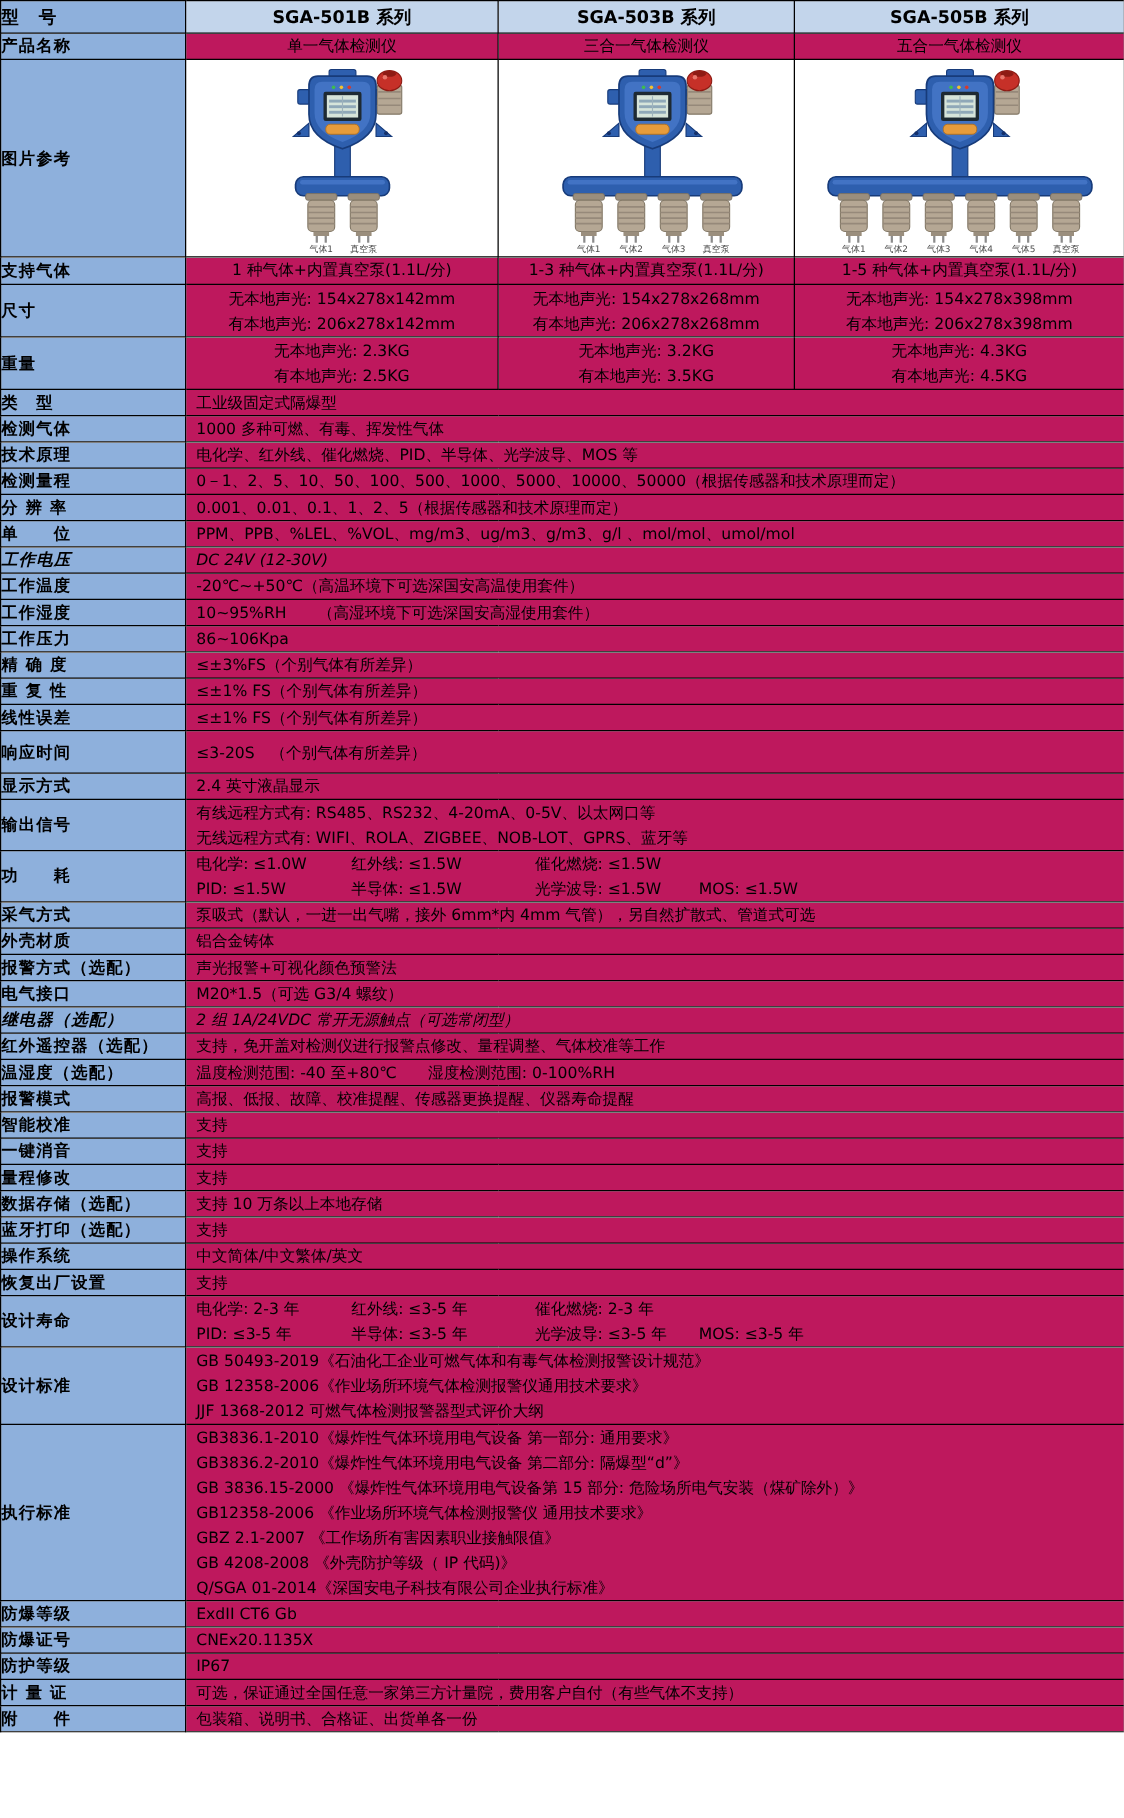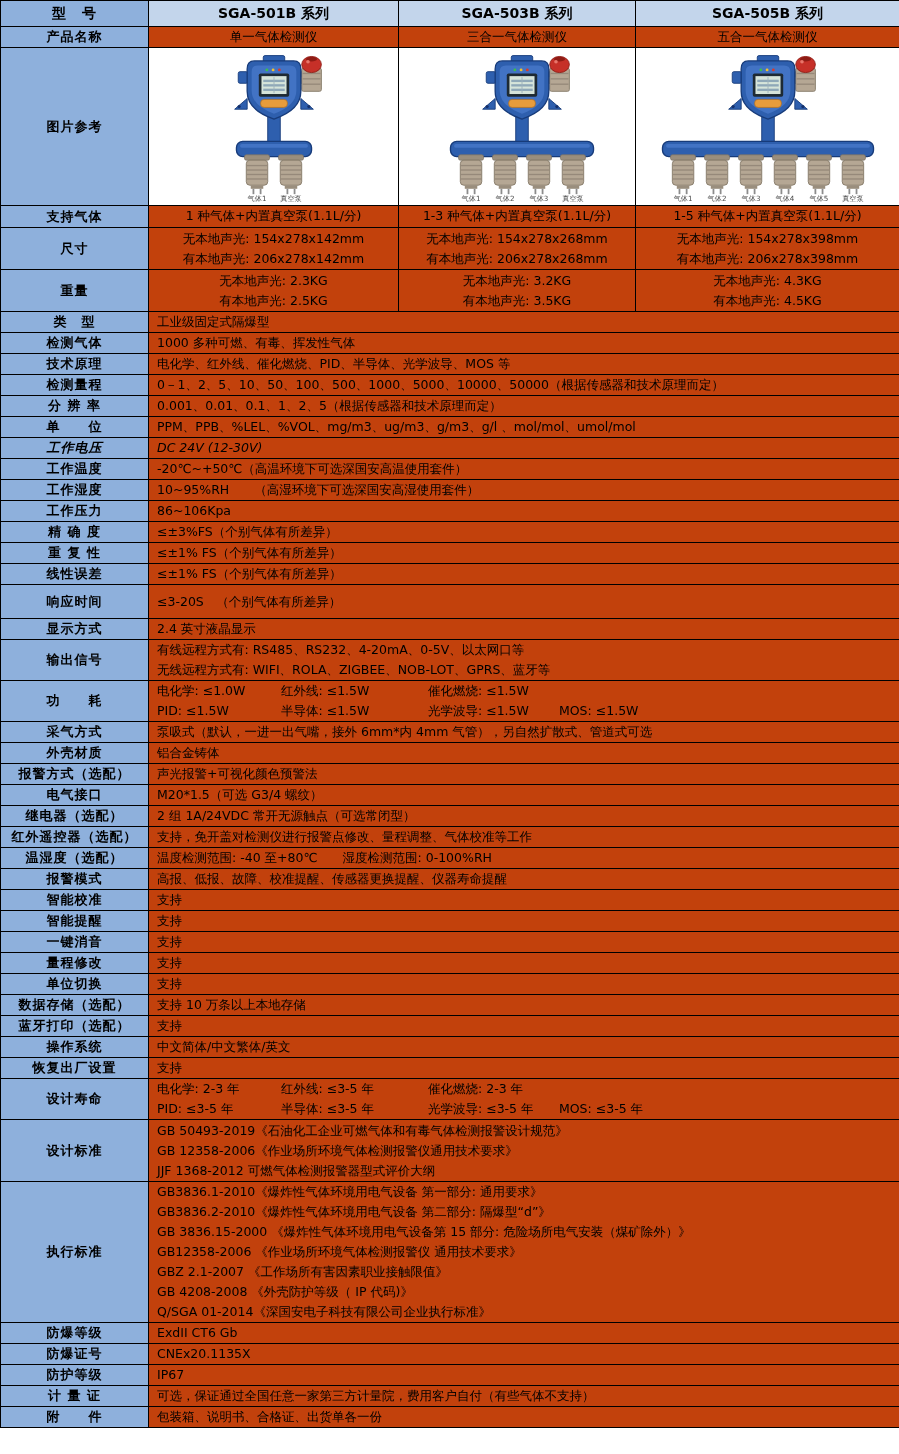--- a/index.html
+++ b/index.html
@@ -1,20 +1,20 @@
 <!DOCTYPE html>
 <html><head>
 <meta charset="utf-8">
 <style>
   html,body{margin:0;padding:0;background:#ffffff;}
   .sheet{width:899px;font-family:"DejaVu Sans","Liberation Sans",sans-serif;color:#000;}
   table{border-collapse:collapse;table-layout:fixed;width:899px;}
   td{border:1px solid #000;overflow:hidden;vertical-align:middle;padding:0;}
-  .lbl{background:#8EB0DC;text-align:center;font-weight:bold;font-size:13px;letter-spacing:1px;}
-  .val{background:#c2410c;font-size:12.5px;padding:0 8px;text-align:left;}
+  .lbl{background:#8EB0DC;font-weight:bold;font-size:13px;letter-spacing:1px;}
+  .val{background:#be185d;font-size:12.5px;padding:0 8px;text-align:left;}
   .cmp{text-align:center;}
   .hdr{font-size:14px;font-weight:bold;text-align:center;background:#C3D5EB;}
   .vline{line-height:20px;white-space:nowrap;}
   .imgcell{background:#ffffff;text-align:center;vertical-align:middle;}
   .imgcell svg{display:block;margin:2px auto 0 auto;}
   .pseg{display:inline-block;white-space:nowrap;}
   .pseg0{width:124px;}
   .pseg1{width:147px;}
   .pseg2{width:131px;}
   .h26{height:26px;} .h21{height:21px;} .h160{height:158px;} .h22{height:22px;} .h42{height:42px;}
@@ -427,21 +427,21 @@
           <td class="val" colspan="3">
             <div class="vline">声光报警+可视化颜色预警法</div>
           </td>
         </tr>
         <tr style="height: 21px;">
           <td class="lbl">电气接口</td>
           <td class="val" colspan="3">
             <div class="vline">M20*1.5（可选 G3/4 螺纹）</div>
           </td>
         </tr>
-        <tr style="height: 21px;">
+        <tr style="height: 21px; font-style: italic;">
           <td class="lbl">继电器（选配）</td>
           <td class="val" colspan="3">
             <div class="vline">2 组 1A/24VDC 常开无源触点（可选常闭型）</div>
           </td>
         </tr>
         <tr style="height: 21px;">
           <td class="lbl">红外遥控器（选配）</td>
           <td class="val" colspan="3">
             <div class="vline">支持，免开盖对检测仪进行报警点修改、量程调整、气体校准等工作</div>
           </td>
@@ -458,39 +458,27 @@
             <div class="vline">高报、低报、故障、校准提醒、传感器更换提醒、仪器寿命提醒</div>
           </td>
         </tr>
         <tr style="height: 21px;">
           <td class="lbl">智能校准</td>
           <td class="val" colspan="3">
             <div class="vline">支持</div>
           </td>
         </tr>
         <tr style="height: 21px;">
-          <td class="lbl">智能提醒</td>
+          <td class="lbl">一键消音</td>
           <td class="val" colspan="3">
             <div class="vline">支持</div>
           </td>
         </tr>
         <tr style="height: 21px;">
-          <td class="lbl">一键消音</td>
-          <td class="val" colspan="3">
-            <div class="vline">支持</div>
-          </td>
-        </tr>
-        <tr style="height: 21px;">
           <td class="lbl">量程修改</td>
-          <td class="val" colspan="3">
-            <div class="vline">支持</div>
-          </td>
-        </tr>
-        <tr style="height: 21px;">
-          <td class="lbl">单位切换</td>
           <td class="val" colspan="3">
             <div class="vline">支持</div>
           </td>
         </tr>
         <tr style="height: 21px;">
           <td class="lbl">数据存储（选配）</td>
           <td class="val" colspan="3">
             <div class="vline">支持 10 万条以上本地存储</div>
           </td>
         </tr>

